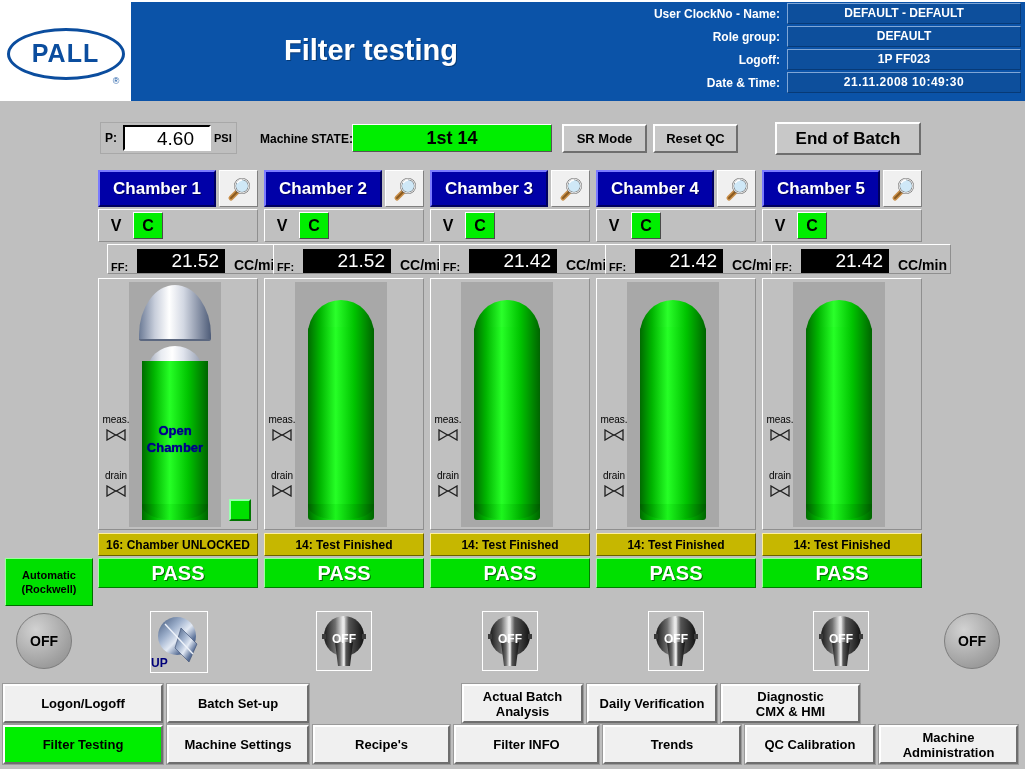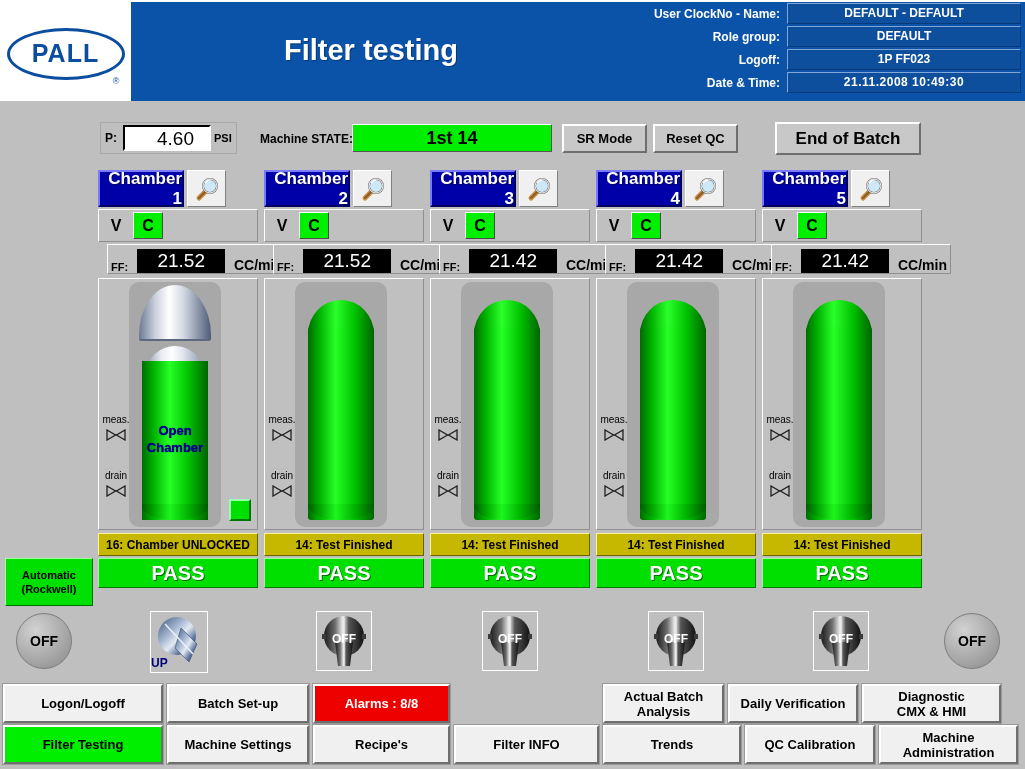--- a/index.html
+++ b/index.html
@@ -126,22 +126,22 @@
   }
 
   
   .chambers {
     position: absolute; left: 98px; top: 170px; width: 828px; height: 425px;
   }
   .chamber {
     position: absolute; top: 0; width: 160px; height: 425px;
   }
   .ch-head {
-    position: absolute; left: 0; top: 0; width: 128px; height: 37px;
-    display: flex; align-items: stretch; text-align: right;
+    position: absolute; left: 0; top: 0; width: 160px; height: 37px;
+    display: flex; align-items: stretch;
   }
   .ch-title {
     flex: 1; background: #0000a8; color: #ffffff;
     display: flex; align-items: center; justify-content: center;
     font-size: 17px; font-weight: bold;
     border: 2px solid; border-color: #7a7aff #00005f #00005f #7a7aff;
     text-shadow: 1px 1px 0 #000060;
   }
   .ch-mag {
     width: 39px; margin-left: 3px;
@@ -170,34 +170,33 @@
   .ch-ff {
     position: absolute; left: 9px; top: 74px; width: 180px; height: 30px;
     background: #c0c0c0;
     border: 1px solid; border-color: #ffffff #8f8f8f #8f8f8f #ffffff;
     display: flex; align-items: flex-end; padding: 0 3px;
   }
   .ff-label { font-size: 11px; font-weight: bold; color: #000; width: 26px; }
   .ff-val {
     flex: 1; height: 24px; background: #000000; color: #ffffff;
     display: flex; align-items: center; justify-content: flex-end;
-    padding-right: 20px; font-size: 19px;
+    padding-right: 6px; font-size: 19px;
     font-family: "Liberation Sans", sans-serif;
   }
   .ff-unit { font-size: 14px; font-weight: bold; color: #000; margin-left: 9px; }
 
   .ch-body {
     position: absolute; left: 0; top: 108px; width: 160px; height: 252px;
     background: #c0c0c0;
     border: 1px solid; border-color: #ffffff #8f8f8f #8f8f8f #ffffff;
   }
   .vessel-area {
     position: absolute; left: 30px; top: 3px; width: 92px; height: 245px;
     background: #a8a8a8;
-    border-radius: 10px;
   }
   
   .vessel {
     position: absolute; left: 13px; top: 45px; width: 66px; height: 193px;
     background: linear-gradient(to right, #006b00 0%, #00b400 18%, #26ff26 42%, #00c400 70%, #006400 100%);
     border-radius: 3px / 3px;
   }
   .vessel-bottom {
     position: absolute; left: 13px; bottom: 7px; width: 66px; height: 16px;
     background: linear-gradient(to right, #005c00 0%, #00a500 18%, #1df51d 42%, #00b400 70%, #005a00 100%);
@@ -683,21 +682,20 @@
       </div>
       <div class="knob-round" style="left: 944px; top: 8px;">
         <span>OFF</span>
       </div>
     </div>
 
   <div class="nav">
     <div class="nav-row r1" id="nav-row-1">
         <div class="nav-btn" style="width: 160px;">Logon/Logoff</div>
         <div class="nav-btn" style="width: 142px;">Batch Set-up</div>
-        <div class="nav-btn alarm" style="width: 137px;">Alarms : 8/8</div>
         <div class="nav-btn spacer" style="width: 145px;"></div>
         <div class="nav-btn" style="width: 121px;">Actual Batch<br>Analysis</div>
         <div class="nav-btn" style="width: 130px;">Daily Verification</div>
         <div class="nav-btn" style="width: 139px;">Diagnostic<br>CMX &amp; HMI</div>
       </div>
     <div class="nav-row r2" id="nav-row-2">
         <div class="nav-btn active" style="width: 160px;">Filter Testing</div>
         <div class="nav-btn" style="width: 142px;">Machine Settings</div>
         <div class="nav-btn" style="width: 137px;">Recipe's</div>
         <div class="nav-btn" style="width: 145px;">Filter INFO</div>

